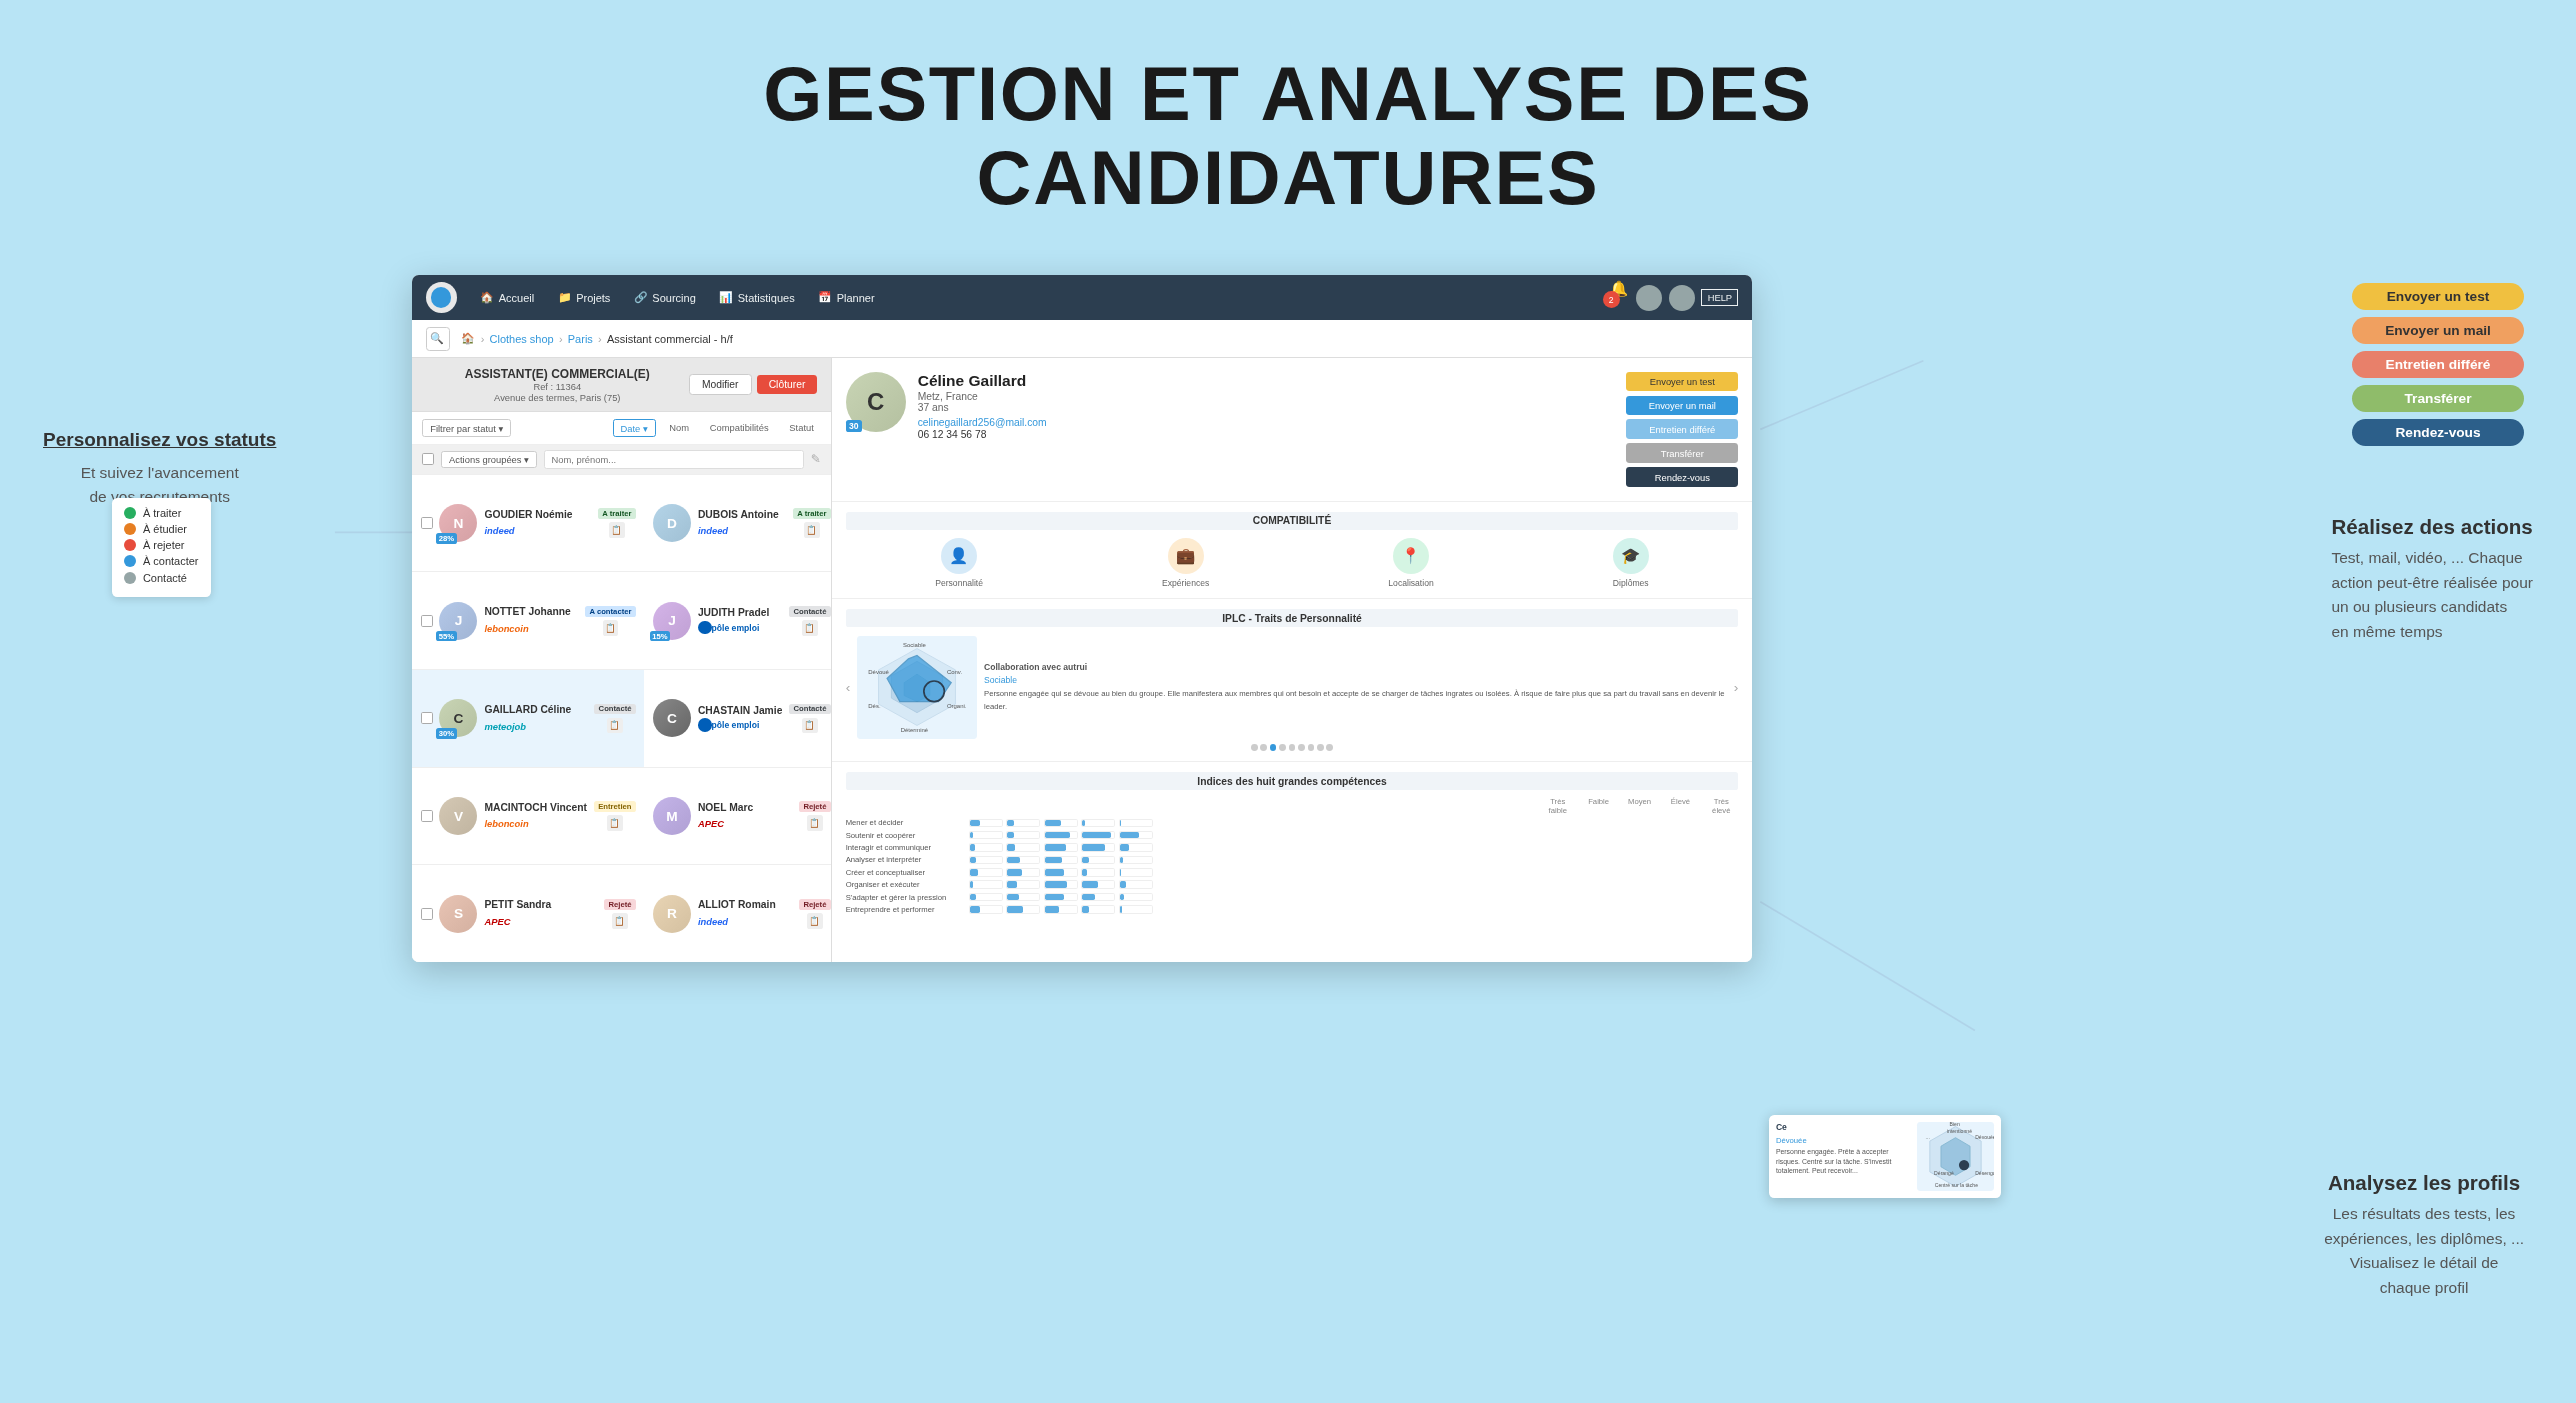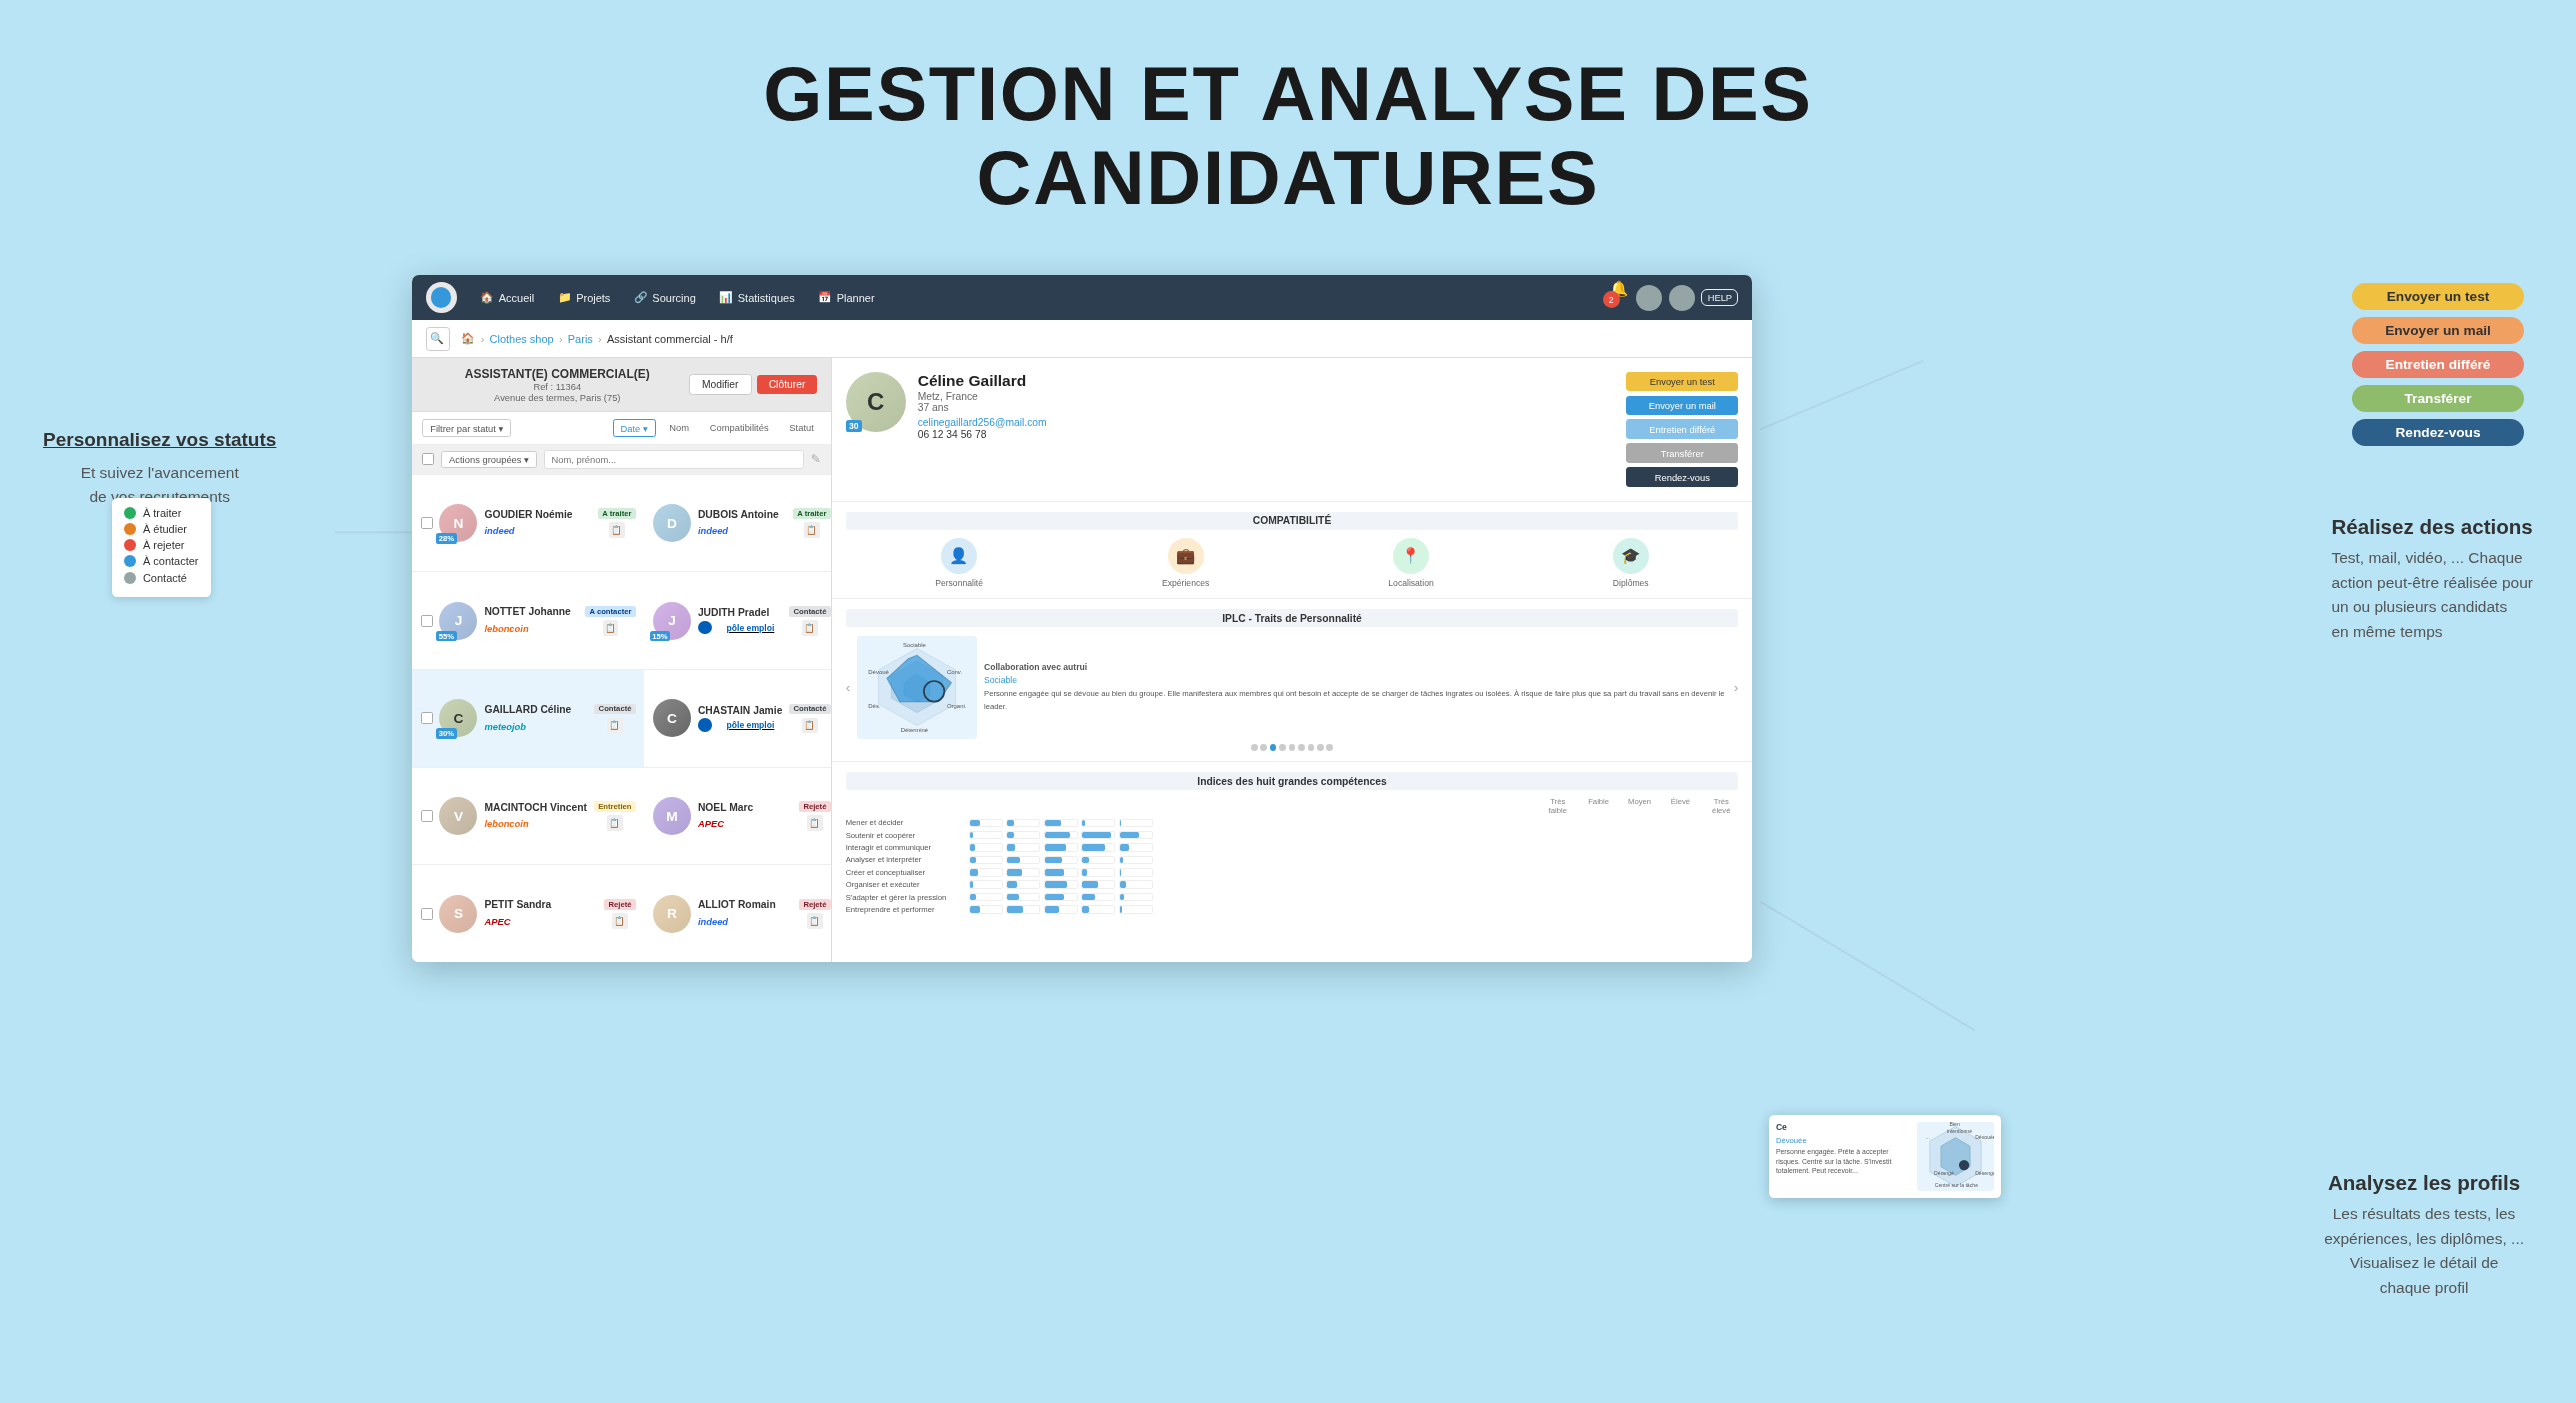--- a/index.html
+++ b/index.html
@@ -99,21 +99,21 @@
       width: 26px;
       height: 26px;
       background: #95a5a6;
       border-radius: 50%;
     }
     .nav-help {
       color: #ecf0f1;
       font-size: 9.4px;
       border: 0.9px solid #ecf0f1;
       padding: 1.7px 5.2px;
-      border-radius: 6px;
+      border-radius: 0;
     }
 
     
     .breadcrumb-bar {
       background: white;
       height: 38px;
       display: flex;
       align-items: center;
       padding: 0 13.7px;
       border-bottom: 0.9px solid #ddd;
@@ -697,22 +697,21 @@
       align-items: center;
       justify-content: center;
       color: #333;
       font-size: 24px;
       font-weight: 700;
     }
 
     .poleemploi-logo {
       display: flex;
       align-items: center;
-      gap: 15px;
-      text-decoration: underline;
+      gap: 0;
     }
     .pe-circle {
       width: 13.7px;
       height: 13.7px;
       background: #005eb8;
       border-radius: 50%;
     }
     .pe-text { font-size: 8.6px; color: #005eb8; font-weight: 600; }
   </style>
 </head>

